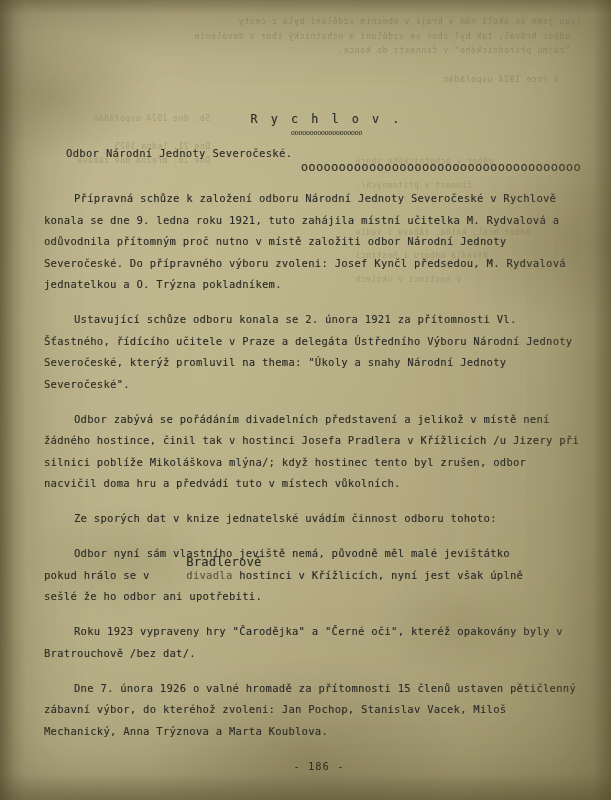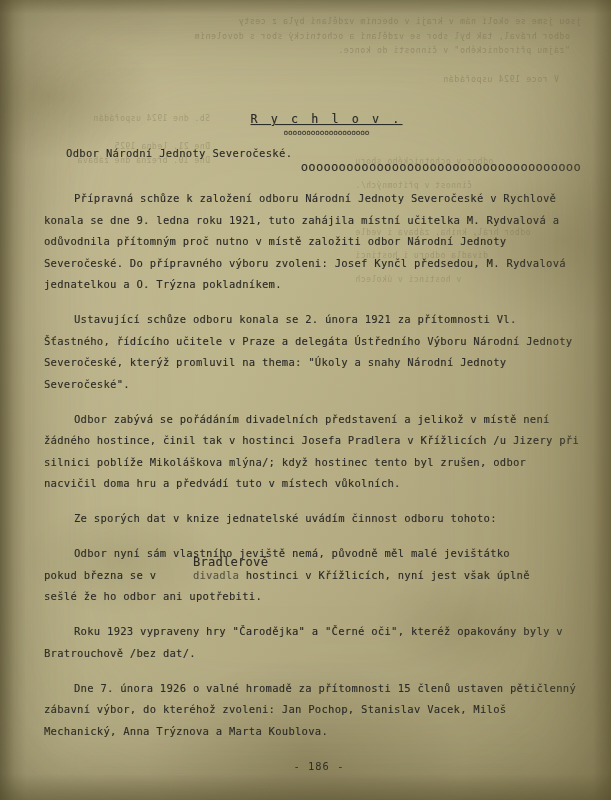--- a/index.html
+++ b/index.html
@@ -127,29 +127,29 @@
     letter-spacing: 0.35px;
     text-shadow: 0.4px 0.3px 0 rgba(60,55,35,0.35);
   }
 
   .title {
     text-align: center;
     font-size: 11.5px;
     letter-spacing: 3.2px;
     margin: 0 0 2px 0;
     padding-left: 28px;
-    text-decoration: underline;
   }
   .underline-row {
     text-align: center;
     font-size: 7.5px;
     letter-spacing: 0px;
     margin: 0 0 10px 0;
     padding-left: 28px;
     color: #33322d;
+    font-family: Liberation Serif, serif;
   }
   .subtitle {
     margin: 0 0 1px 0;
     padding-left: 22px;
     font-size: 10.4px;
     letter-spacing: 0.4px;
   }
   .underline-row2 {
     font-size: 12px;
     margin: 0 0 14px 0;
@@ -232,21 +232,21 @@
 
     <p class="para">Přípravná schůze k založení odboru Národní Jednoty Severočeské v Rychlově konala se dne 9. ledna roku 1921, tuto zahájila místní učitelka M. Rydvalová a odůvodnila přítomným proč nutno v místě založiti odbor Národní Jednoty Severočeské. Do přípravného výboru zvoleni: Josef Kynčl předsedou, M. Rydvalová jednatelkou a O. Trýzna pokladníkem.</p>
     <p class="para">Ustavující schůze odboru konala se 2. února 1921 za přítomnosti Vl. Šťastného, řídícího učitele v Praze a delegáta Ústředního Výboru Národní Jednoty Severočeské, kterýž promluvil na thema: "Úkoly a snahy Národní Jednoty Severočeské".</p>
     <p class="para">Odbor zabývá se pořádáním divadelních představení a jelikož v místě není žádného hostince, činil tak v hostinci Josefa Pradlera v Křížlicích /u Jizery při silnici poblíže Mikoláškova mlýna/; když hostinec tento byl zrušen, odbor nacvičil doma hru a předvádí tuto v místech vůkolních.</p>
     <p class="para">Ze sporých dat v knize jednatelské uvádím činnost odboru tohoto:</p>
 
     <p class="para rel" style="text-indent:30px;">
       <span>Odbor nyní sám vlastního jeviště nemá, původně měl malé jevištátko</span>
       <br>
       <span class="rel" style="display:inline;">
-        <span>pokud března se v </span><span class="strike-wrap"><span class="interlinear">Bradlerově</span><span class="xxxx">divadla</span></span><span> hostinci v Křížlicích, nyní jest však úplně</span>
+        <span>pokud hrálo se v </span><span class="strike-wrap"><span class="interlinear">Bradlerově</span><span class="xxxx">divadla</span></span><span> hostinci v Křížlicích, nyní jest však úplně</span>
       </span>
       <br>
       <span>sešlé že ho odbor ani upotřebiti.</span>
     </p>
 
     <p class="para">Roku 1923 vypraveny hry "Čarodějka" a "Černé oči", kteréž opakovány byly v Bratrouchově /bez dat/.</p>
     <p class="para">Dne 7. února 1926 o valné hromadě za přítomnosti 15 členů ustaven pětičlenný zábavní výbor, do kteréhož zvoleni: Jan Pochop, Stanislav Vacek, Miloš Mechanický, Anna Trýznova a Marta Koublova.</p>
 
   </div>
 

